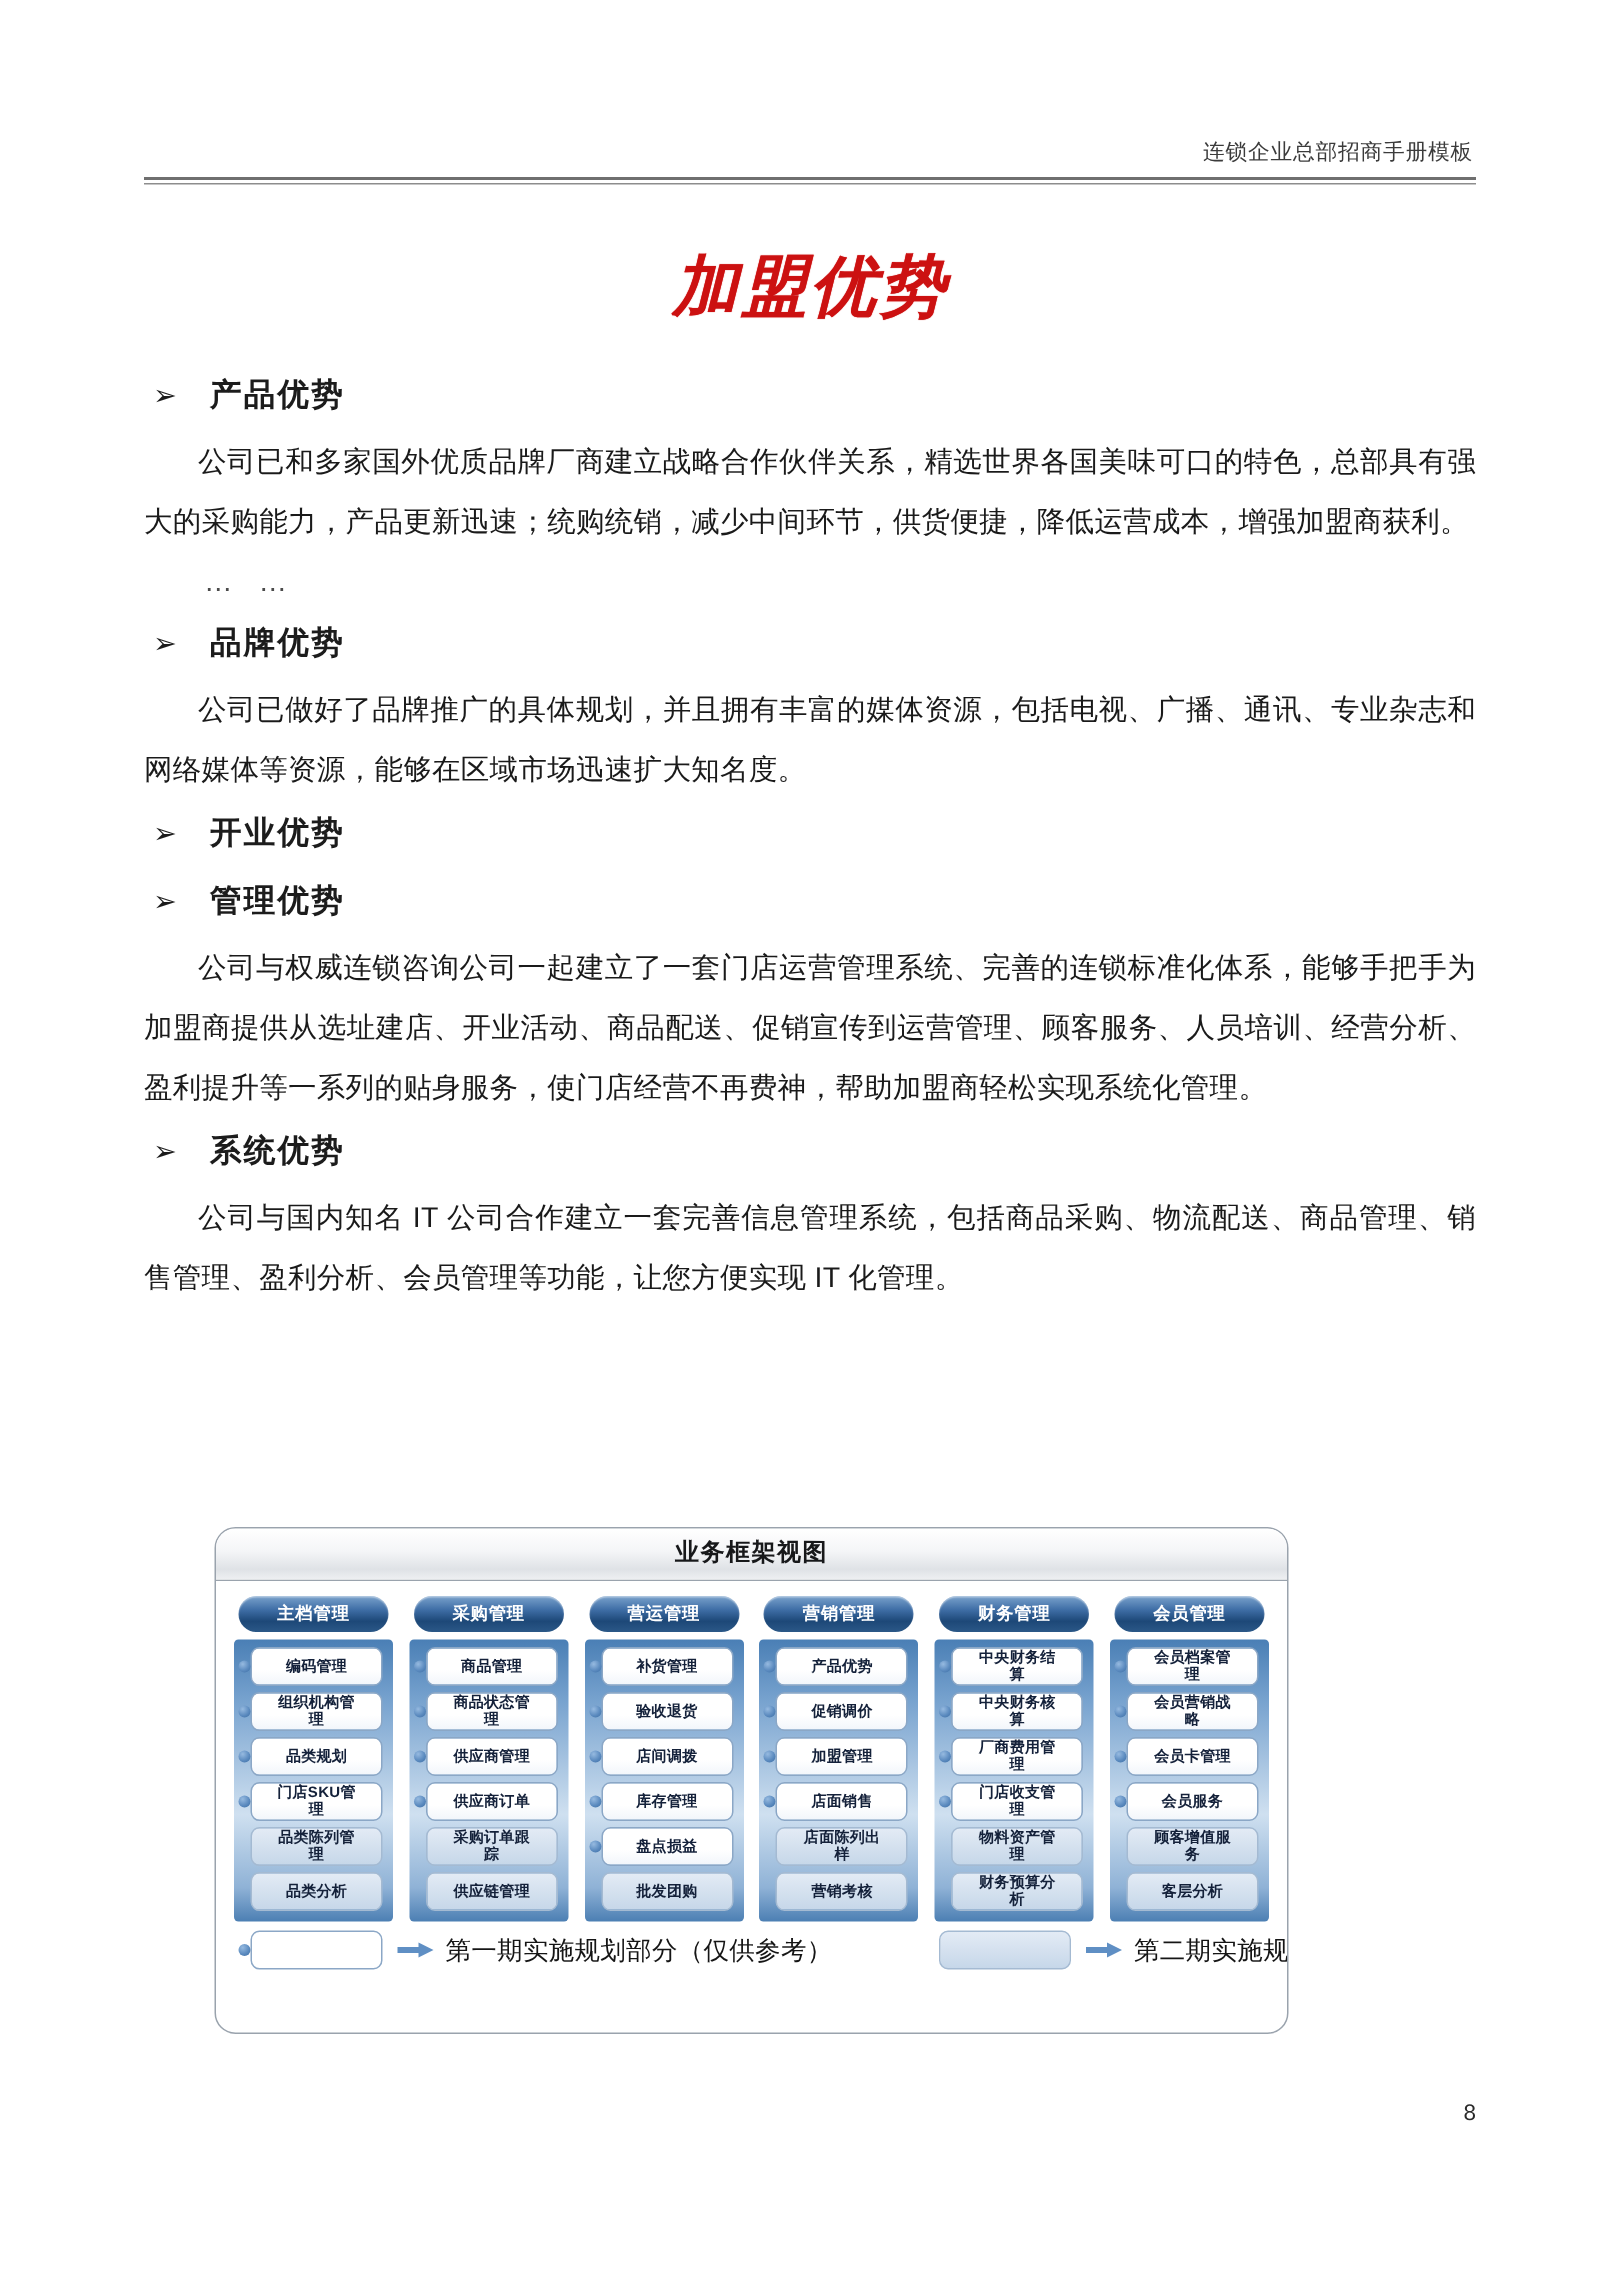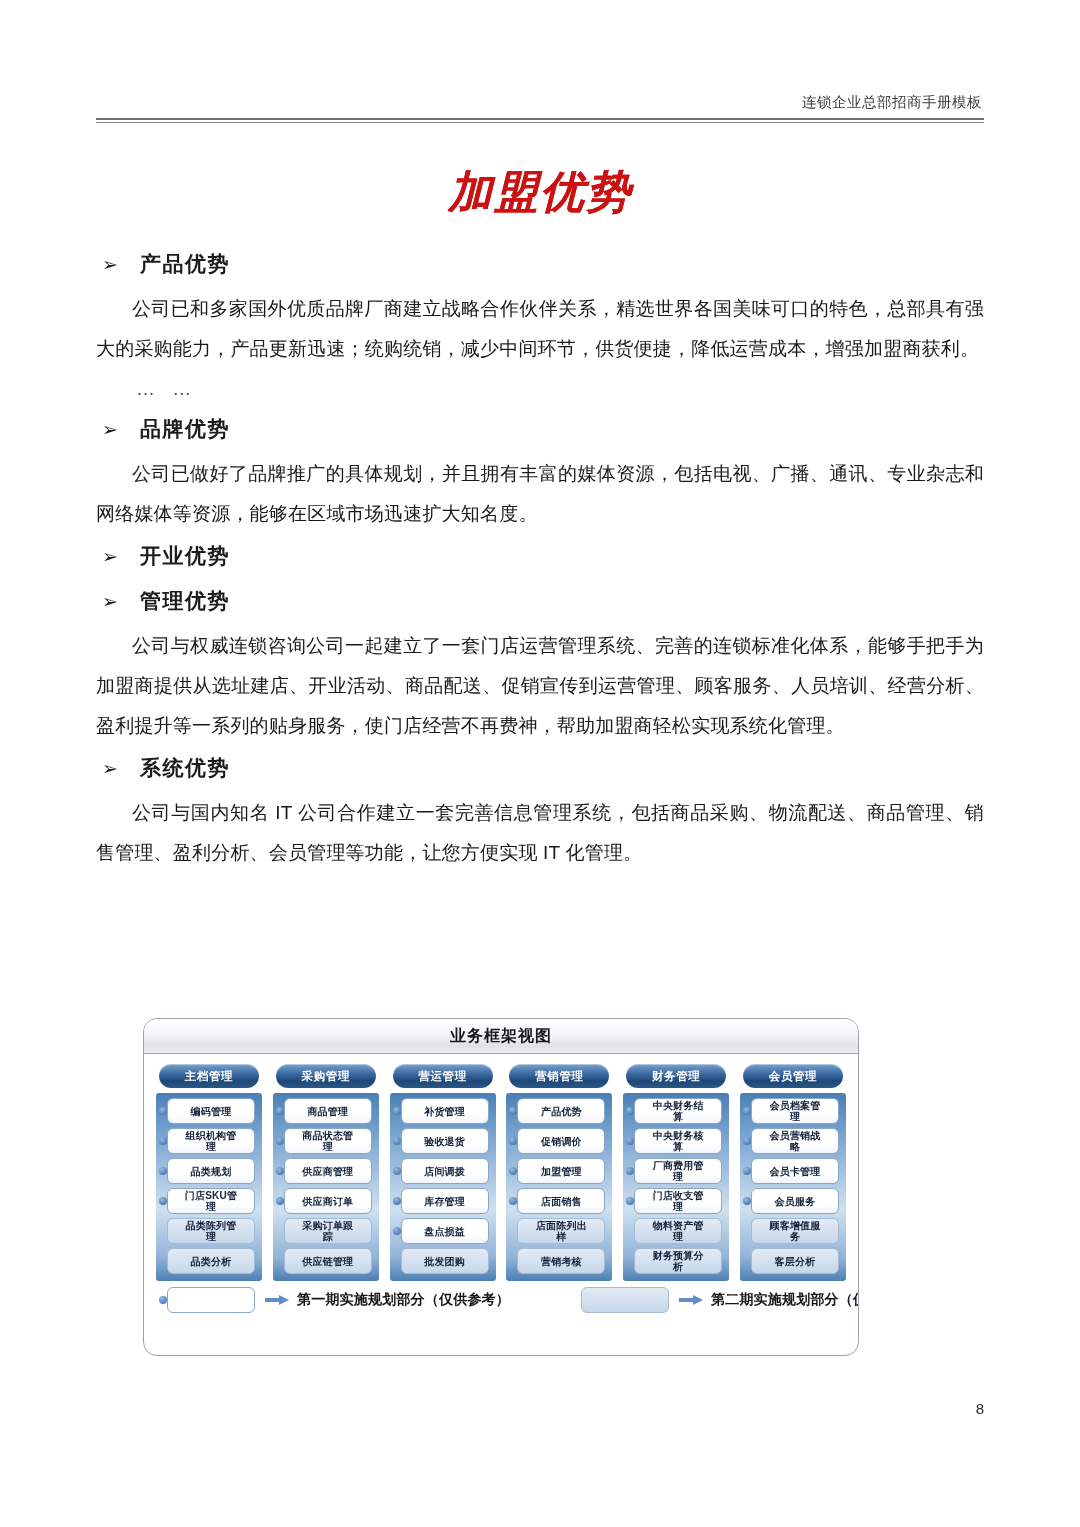--- a/index.html
+++ b/index.html
@@ -264,22 +264,22 @@
     content: "";
     position: absolute;
     left: 14px; top: -0.5px;
     width: 0; height: 0;
     border-top: 5px solid transparent;
     border-bottom: 5px solid transparent;
     border-left: 10px solid #5f8fc4;
   }
   .legend-text {
     font-family: "Liberation Sans", "DejaVu Sans", sans-serif;
-    font-size: 14px;
-    font-weight: bold;
+    font-size: 17px;
+    font-weight: normal;
     color: #151515;
     letter-spacing: 0.2px;
     white-space: nowrap;
   }
   .legend-spacer { width: 62px; flex: 0 0 62px; }
 
   
   .page-number {
     position: absolute;
     right: 96px;

